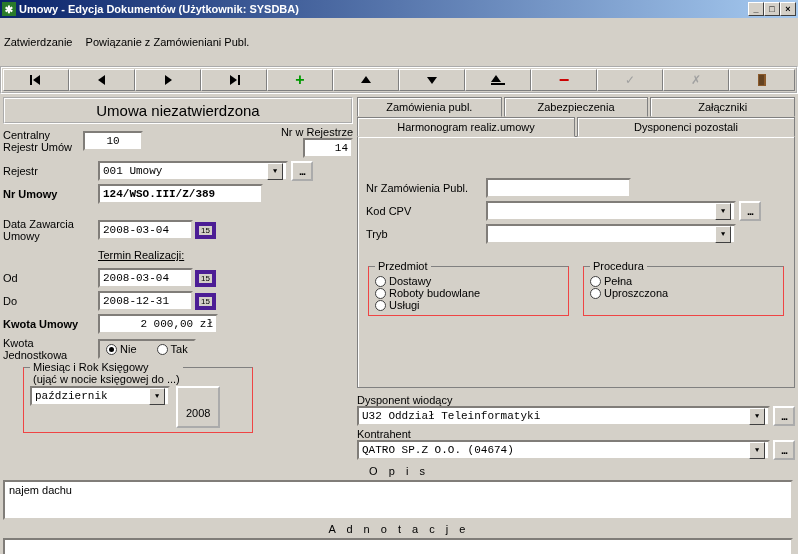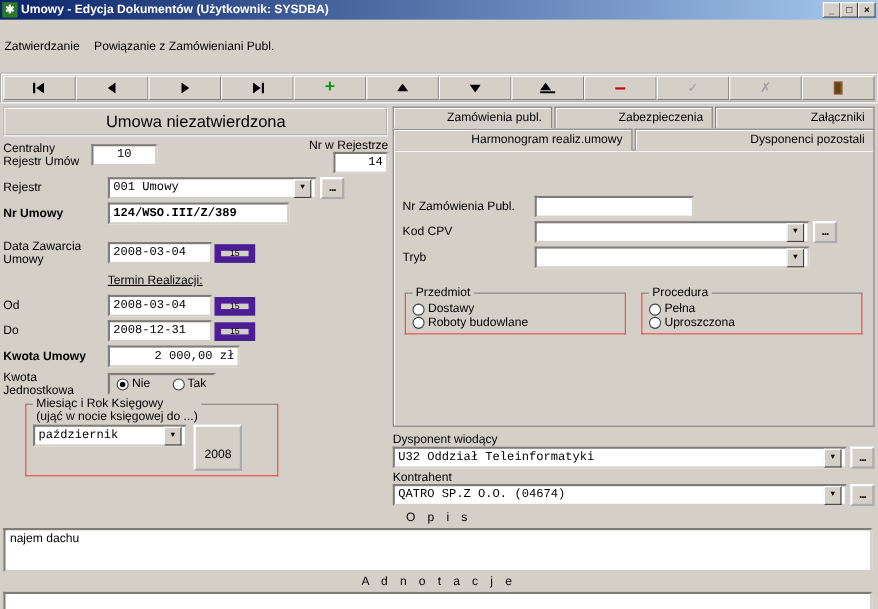--- a/index.html
+++ b/index.html
@@ -54,38 +54,38 @@
   width: 16px; height: 17px; background: #d4d0c8; border: 1px solid #fff;
   border-right-color: #404040; border-bottom-color: #404040; display: inline-flex;
   align-items: center; justify-content: center; font-size: 7px; margin-left: auto;
 }
 .ellipsis-btn {
   width: 22px; height: 20px; background: #d4d0c8; border: 2px outset #fff;
   display: inline-flex; align-items: center; justify-content: center; font-weight: bold;
   margin-left: 3px; letter-spacing: -1px;
 }
 .date-btn {
-  width: 37px; height: 17px; border: 6px solid #4c1d95; background: #d4d0c8;
+  width: 21px; height: 17px; border: 4px solid #4c1d95; background: #d4d0c8;
   display: inline-flex; align-items: center; justify-content: center; font-size: 8px;
   margin-left: 2px;
 }
 .radio-group {
   background: #d4d0c8; border: 2px inset #d4d0c8; padding: 2px 6px; display: flex; gap: 20px;
 }
 .radio-opt { display: flex; align-items: center; gap: 3px; }
 .radio-dot { width: 11px; height: 11px; border: 1px solid #404040; border-radius: 50%; background: white; display: inline-flex; align-items: center; justify-content: center; }
 .radio-dot.sel::after { content: ""; width: 5px; height: 5px; background: black; border-radius: 50%; }
 .fieldset {
   border: 1px solid #ef4444; border-top-color: #808080; padding: 8px 6px 4px; position: relative; margin: 2px;
 }
 .fieldset .legend { position: absolute; top: -7px; left: 6px; background: #d4d0c8; padding: 0 3px; font-size: 11px; }
 .tabs { display: flex; flex-wrap: wrap; gap: 2px; }
 .tab {
   border: 1px solid #808080; border-bottom-color: #d4d0c8; padding: 3px 8px; background: #d4d0c8;
-  text-align: right; flex: 1; min-width: 110px; box-shadow: inset 1px 1px 0 #fff;
+  text-align: center; flex: 1; min-width: 110px; box-shadow: inset 1px 1px 0 #fff;
 }
 .tab.active { background: #d4d0c8; border-bottom: 1px solid #d4d0c8; position: relative; z-index: 2; }
 .tab-body {
   border: 1px solid #808080; box-shadow: inset 1px 1px 0 #fff; padding: 8px; height: 252px; margin-top: -1px;
 }
 .text-area-box {
   background: white; border: 2px inset #d4d0c8; width: 790px; margin: 1px 3px; padding: 2px 4px; font-size: 11px;
 }
 .section-label { text-align: center; padding: 2px; letter-spacing: 4px; font-size: 11px; }
 .small-input { width: 60px; text-align: center; }
@@ -281,20 +281,24 @@
         <div class="fieldset" style="flex:1">
           <span class="legend">Przedmiot</span>
           <div class="radio-opt">
               <span class="radio-dot"></span>
               <span>Dostawy</span>
             </div>
           <div class="radio-opt">
               <span class="radio-dot"></span>
               <span>Roboty budowlane</span>
             </div>
+          <div class="radio-opt">
+              <span class="radio-dot"></span>
+              <span>Usługi</span>
+            </div>
         </div>
         <div class="fieldset" style="flex:1">
           <span class="legend">Procedura</span>
           <div class="radio-opt">
               <span class="radio-dot"></span>
               <span>Pełna</span>
             </div>
           <div class="radio-opt">
               <span class="radio-dot"></span>
               <span>Uproszczona</span>

